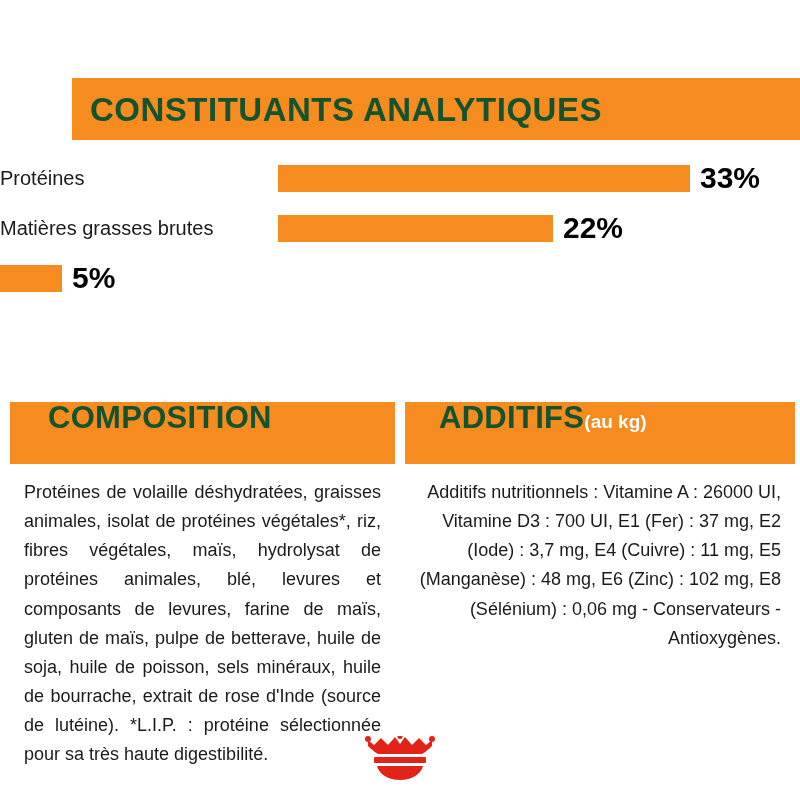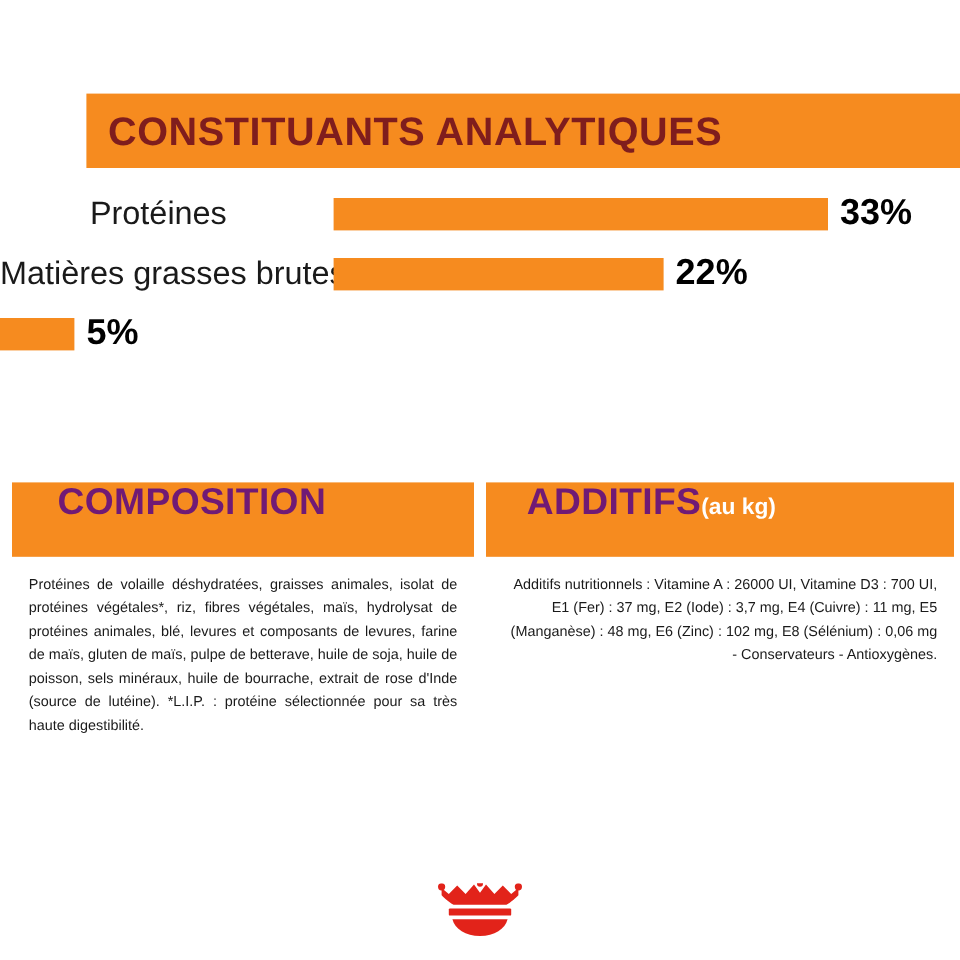--- a/index.html
+++ b/index.html
@@ -25,45 +25,45 @@
     left: 72px;
     top: 78px;
     width: 728px;
     height: 62px;
     background: #F68B1F;
     display: flex;
     align-items: center;
     padding-left: 18px;
   }
   .analytics-header .title {
-    color: #7f1d1d;
+    color: #14532d;
     font-size: 33px;
     font-weight: bold;
     letter-spacing: 0.5px;
     line-height: 1;
   }
 
   .bars {
     position: absolute;
     left: 0;
     top: 155px;
     width: 800px;
   }
   .bar-row {
     display: flex;
     align-items: center;
     height: 46px;
     margin-bottom: 4px;
   }
   .bar-label {
     width: 278px;
-    text-align: center;
+    text-align: left;
     padding-right: 14px;
     color: #1a1a1a;
-    font-size: 27px;
+    font-size: 20px;
     line-height: 1;
     white-space: nowrap;
   }
   .bar-track {
     flex: 0 0 auto;
     display: flex;
     align-items: center;
   }
   .bar-fill {
     height: 27px;
@@ -87,39 +87,39 @@
 
   .col-header {
     height: 62px;
     background: #F68B1F;
     display: flex;
     align-items: baseline;
     padding-left: 38px;
   }
   .col.right .col-header { padding-left: 34px; }
   .col-header .h-title {
-    color: #701a75;
+    color: #14532d;
     font-size: 31px;
     font-weight: bold;
     letter-spacing: 0.3px;
     line-height: 1;
     text-align: center;
   }
   .col-header .h-sub {
     color: #ffffff;
     font-size: 19px;
     font-weight: bold;
     margin-left: 0;
     line-height: 1;
   }
 
   .col-body {
     padding: 14px 14px 0 14px;
     color: #1a1a1a;
-    font-size: 12px;
+    font-size: 18px;
     line-height: 1.62;
     text-align: justify;
   }
   .col.right .col-body { text-align: right; }
 
   
   .footer-logo {
     position: absolute;
     left: 0;
     bottom: 18px;

